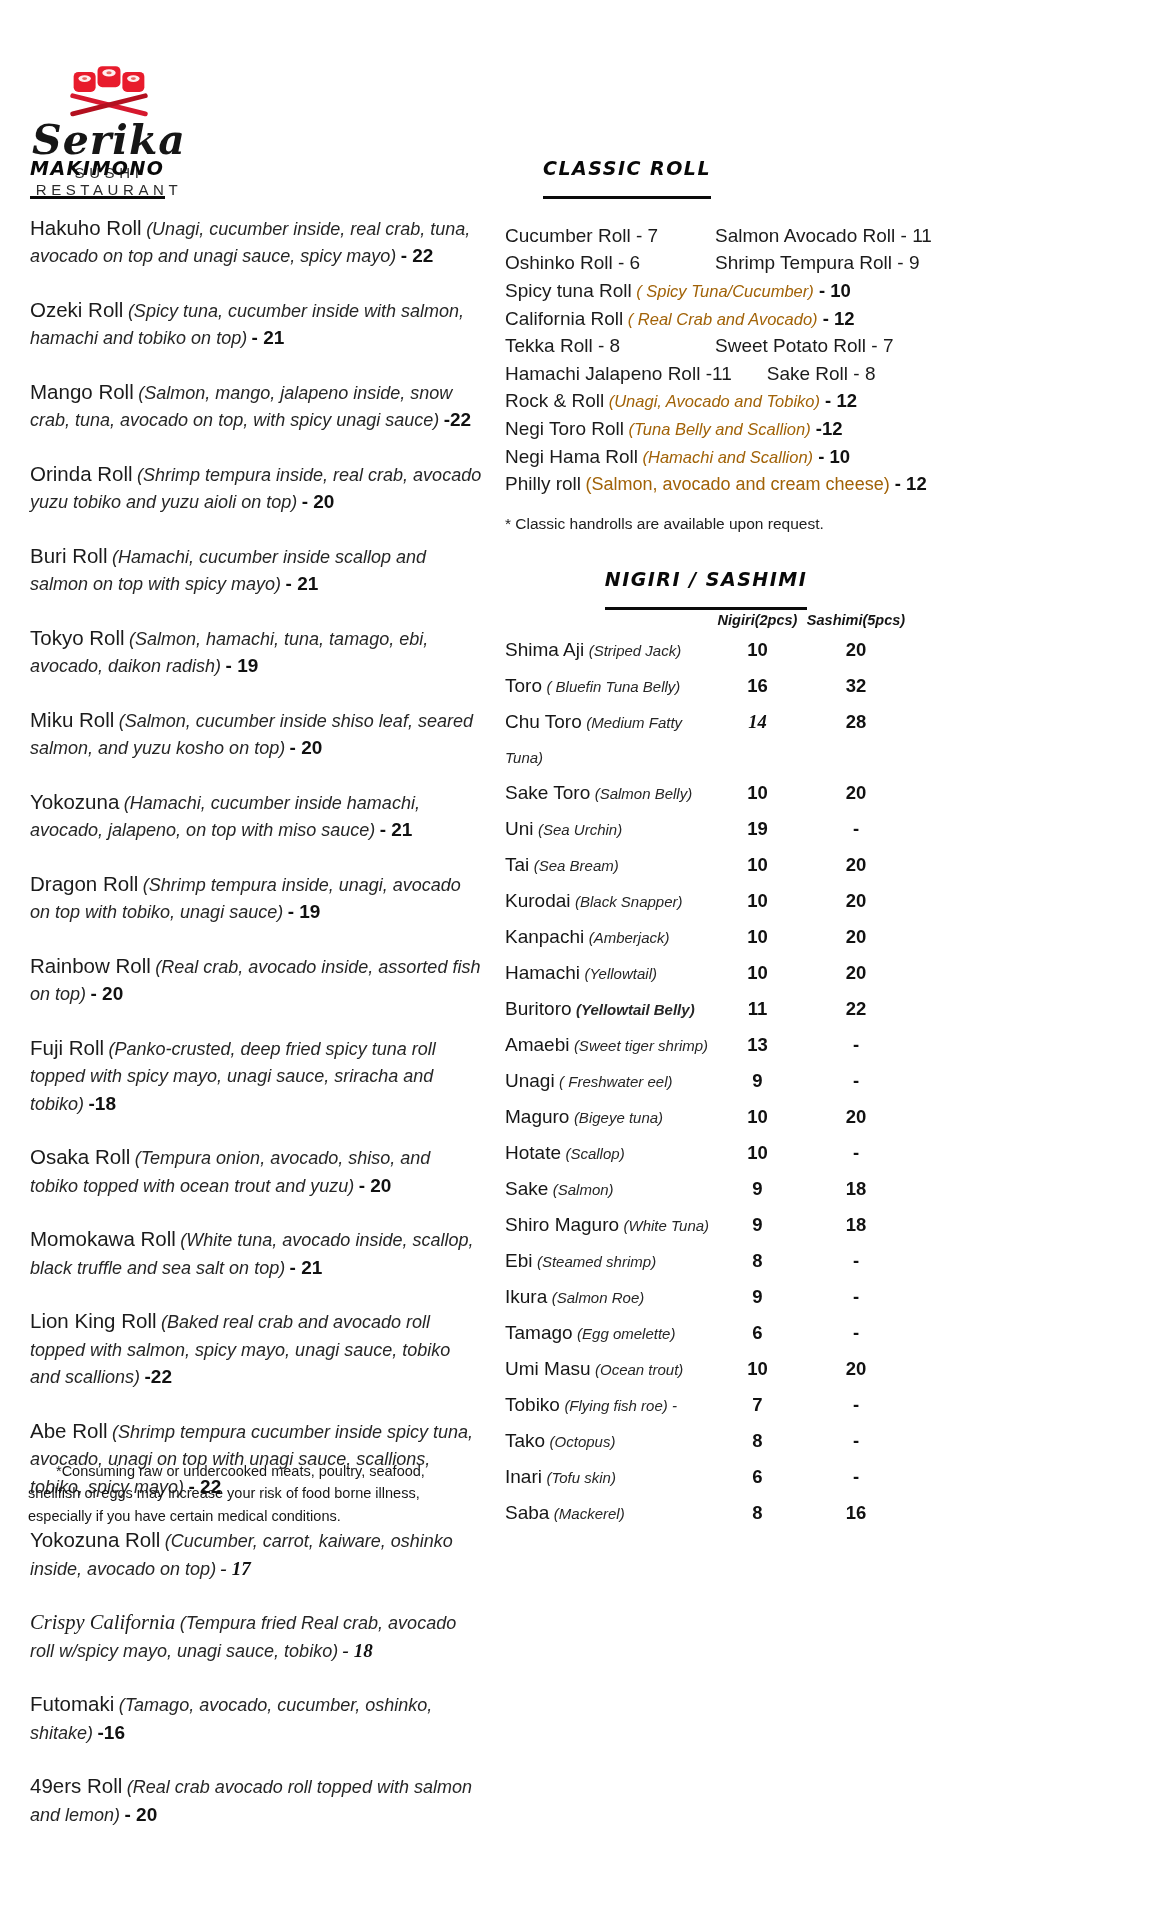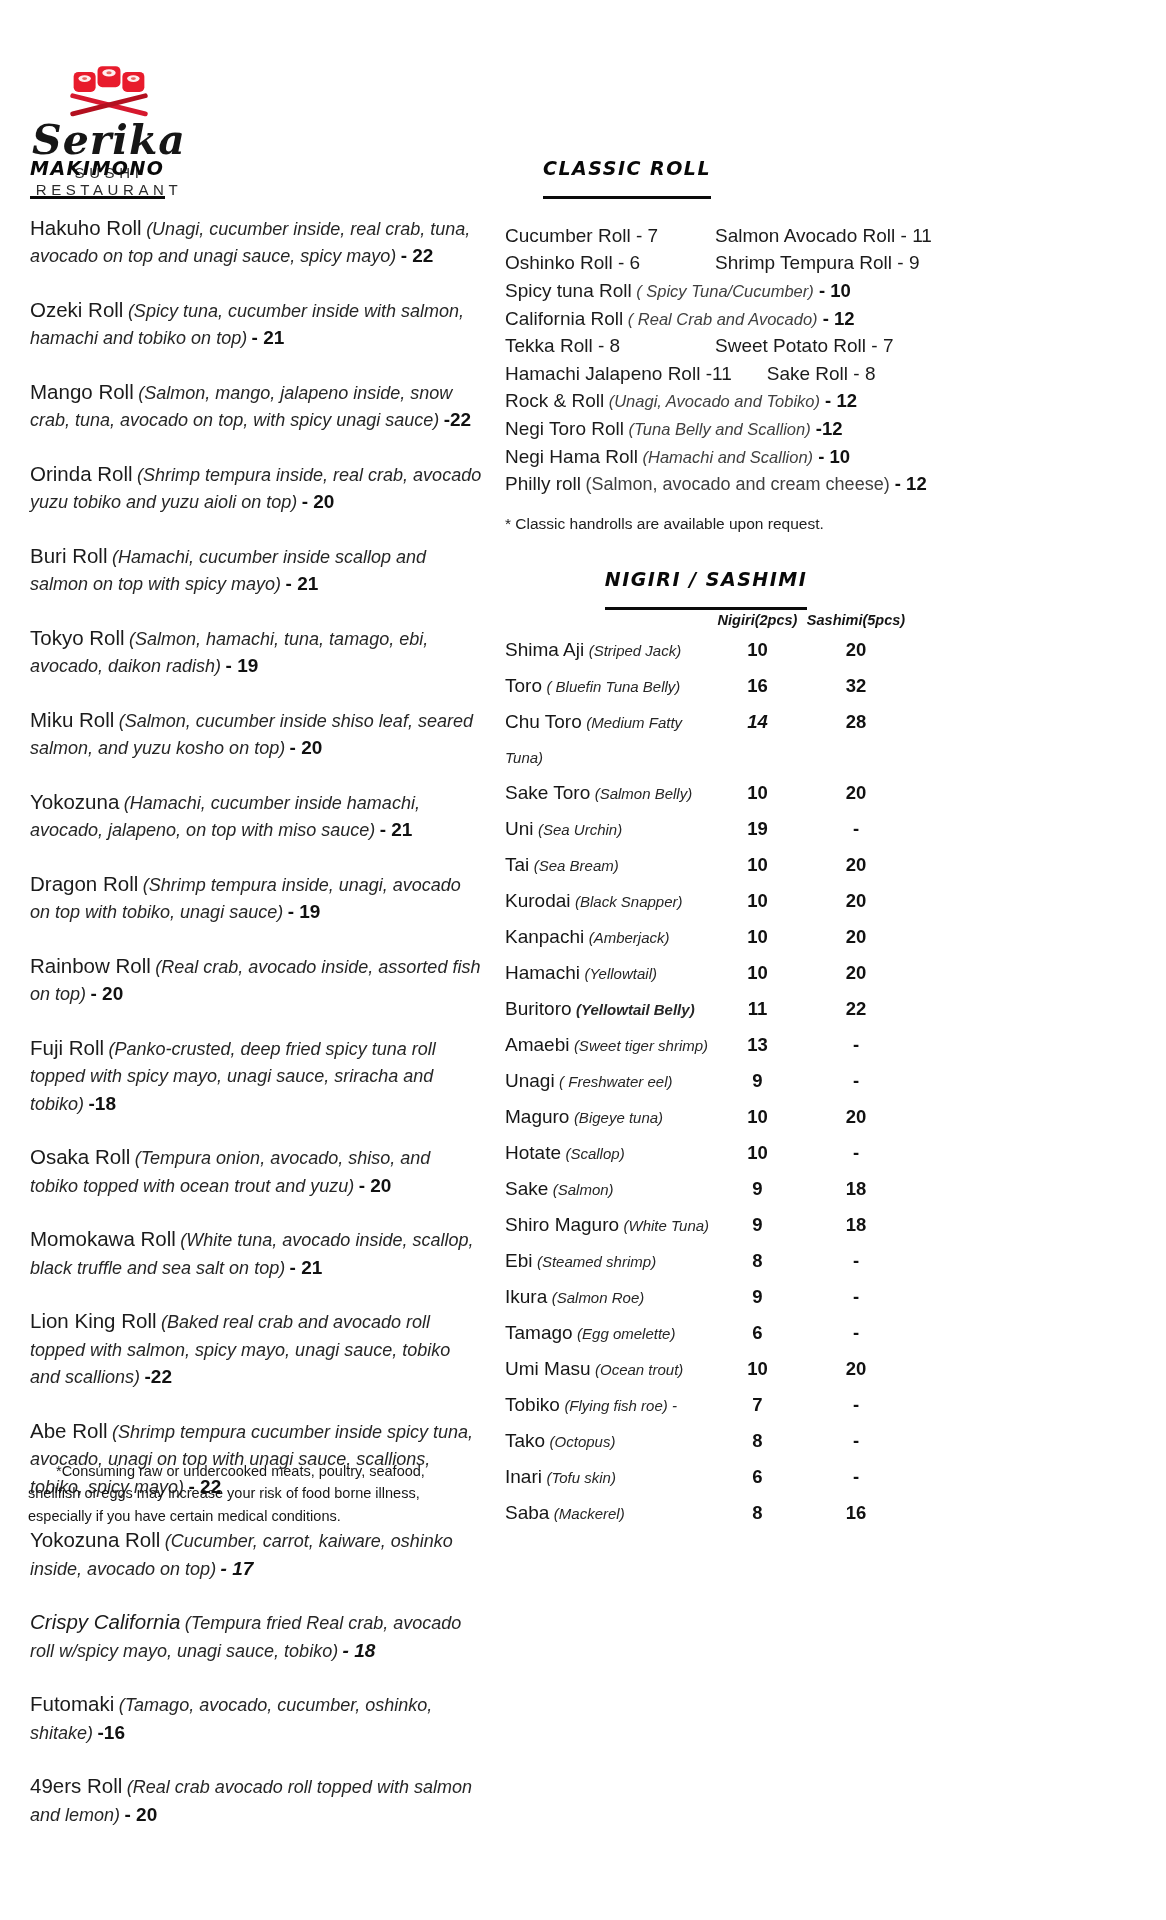--- a/index.html
+++ b/index.html
@@ -18,30 +18,30 @@
           font-style:italic;font-size:19px;letter-spacing:1.5px;color:#090909;
           border-bottom:3px solid #0a0a0a;padding-bottom:16px;line-height:1.15;}
 
   
   .left-col{position:absolute;left:30px;top:158px;width:452px;}
   .mk-list{margin-top:16px;}
   .mk-item{margin:0 0 26px 0;line-height:26.5px;}
   .mk-name{font-size:20.5px;color:#1b1b1b;}
   .mk-desc{font-size:18px;font-style:italic;color:#262626;}
   .mk-price{font-size:19px;font-weight:700;color:#111;}
-  .it{font-style:italic;}
+  .it{font-style:italic;font-family:Liberation Serif, serif;}
 
   
   .right-col{position:absolute;left:505px;top:158px;width:402px;}
   .cr-head-wrap{margin-left:38px;}
   .cr-list{margin-top:24px;}
   .cr-row{line-height:26.6px;white-space:nowrap;}
   .cr-row.pair{display:grid;grid-template-columns:minmax(175px,max-content) auto;column-gap:35px;justify-content:start;}
   .cr-name{font-size:19px;color:#1b1b1b;}
-  .cr-desc{font-size:16.5px;font-style:italic;color:#404040;text-align:right;}
+  .cr-desc{font-size:16.5px;font-style:italic;color:#a16207;text-align:right;}
   .cr-desc.plain{font-style:normal;font-size:18px;}
   .cr-price{font-size:18.5px;font-weight:700;color:#111;}
   .cr-note{margin-top:16px;font-size:15.5px;color:#202020;}
 
   
   .ng-section{margin-top:36px;}
   .ng-head-wrap{text-align:center;}
   .ng-cols{display:grid;grid-template-columns:1fr 95px 102px;margin-top:2px;}
   .ng-colhead{font-size:14.5px;font-style:italic;font-weight:700;text-align:center;color:#141414;}
   .ng-rows{margin-top:4px;}

